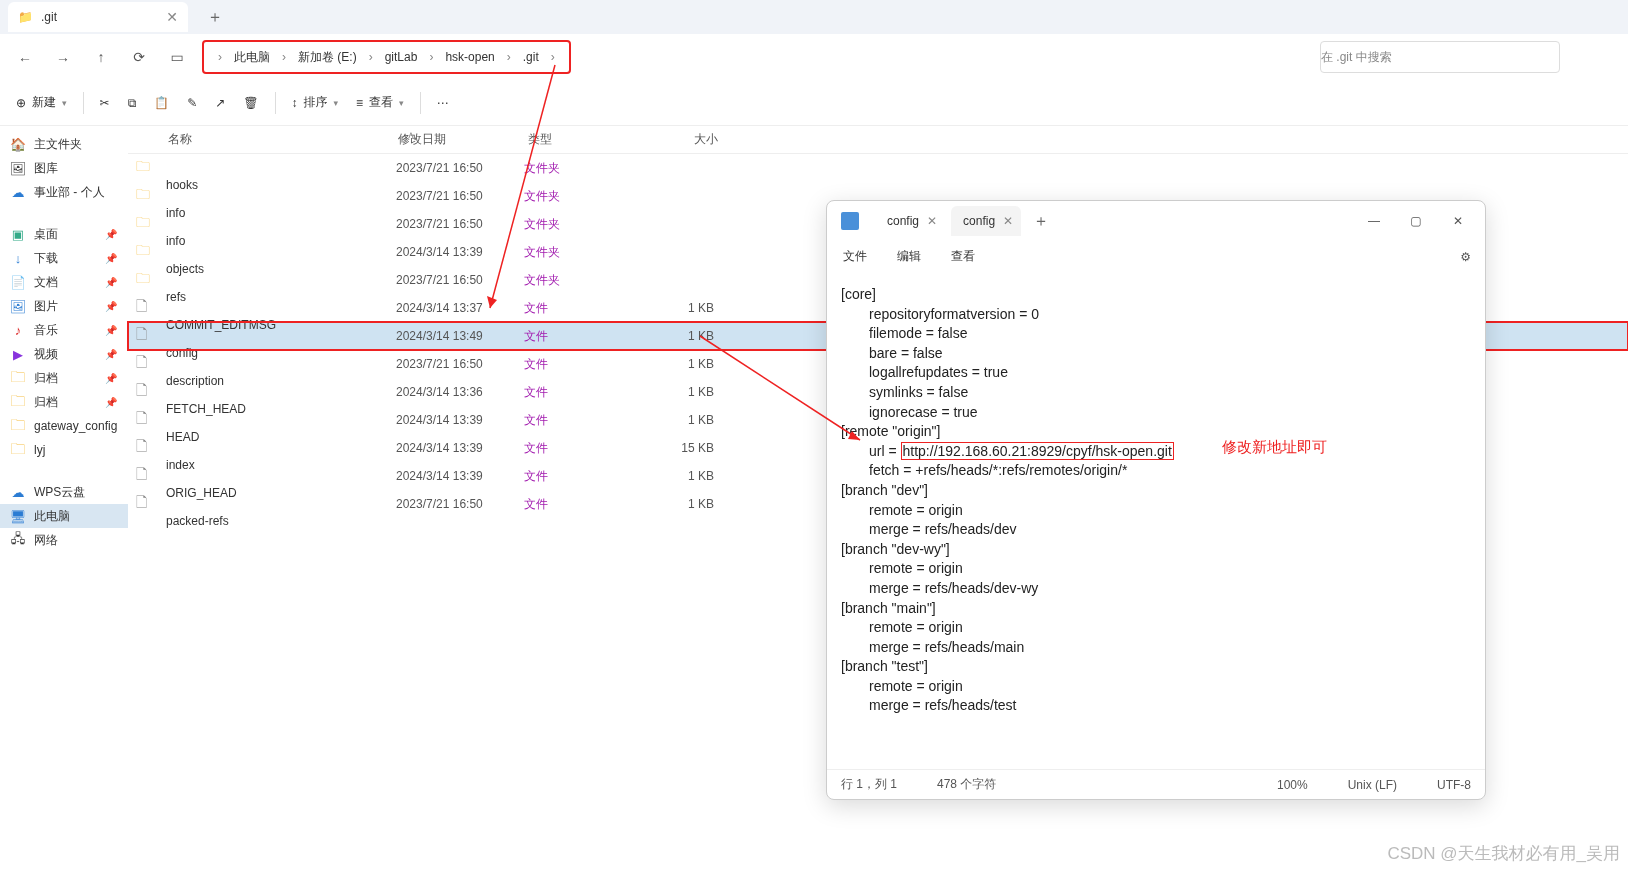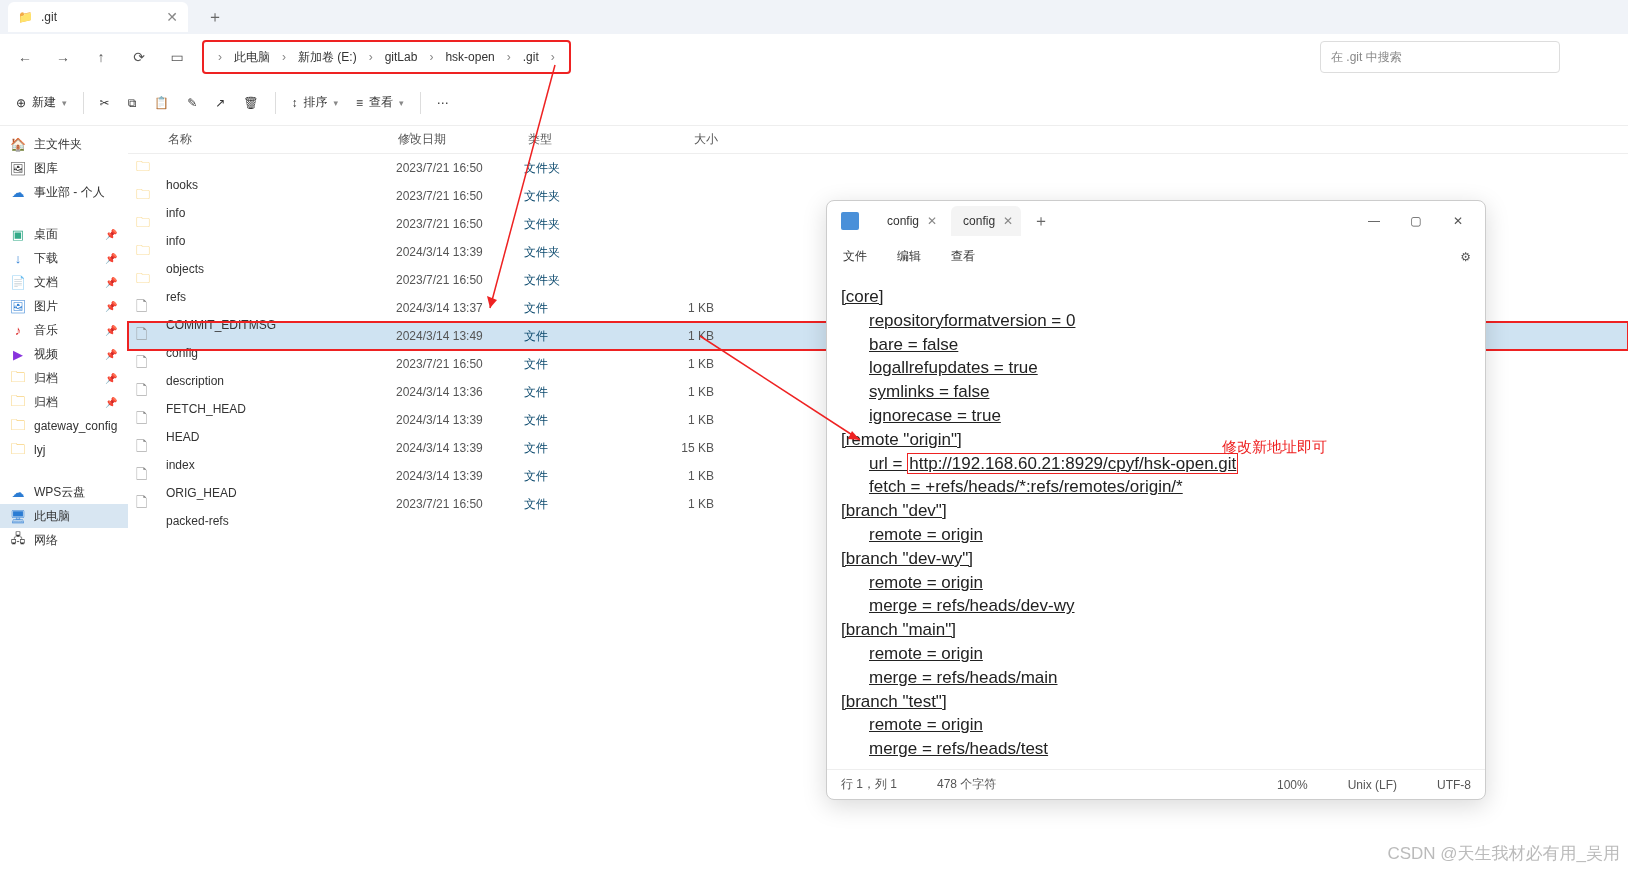--- a/index.html
+++ b/index.html
@@ -11,21 +11,21 @@
 .tab .close { margin-left:auto; font-size:14px; color:#888; }
 .newtab { margin-left:12px; font-size:16px; color:#666; width:30px; text-align:center;}
 
 
 .navrow { height:46px; display:flex; align-items:center; padding:0 8px; gap:4px; }
 .navbtn { width:34px; height:34px; display:flex; align-items:center; justify-content:center; color:#555; border-radius:4px; font-size:14px;}
 .addrbox { flex:0 0 auto; display:flex; align-items:center; height:34px; border:2px solid #e22; border-radius:4px; padding:0 8px; margin-left:4px; gap:2px;}
 .addrbox .crumb { padding:0 4px; }
 .addrbox .sep { color:#888; padding:0 6px; }
 .navspacer { flex:1; }
-.searchbox { width:240px; height:32px; border:1px solid #ddd; border-radius:4px; padding:0 10px; display:flex; align-items:center; color:#888; margin-right:60px;}
+.searchbox { width:240px; height:32px; border:1px solid #ddd; border-radius:4px; padding:0 0; display:flex; align-items:center; color:#888; margin-right:60px;}
 
 
 .toolbar { height:46px; display:flex; align-items:center; padding:0 8px; gap:2px; border-bottom:1px solid #eee;}
 .tbtn { height:34px; display:flex; align-items:center; padding:0 8px; gap:6px; border-radius:4px;}
 .tsep { width:1px; height:22px; background:#ddd; margin:0 6px; }
 .dropcaret { font-size:9px; color:#888; }
 
 
 .mainwrap { display:flex; height:calc(869px - 34px - 46px - 46px); }
 .sidebar { width:128px; padding:6px 0; }
@@ -39,40 +39,40 @@
 .colhdrs { display:flex; height:28px; align-items:center; border-bottom:1px solid #eee; color:#555; padding-left:40px; position:relative;}
 .col-name { width:230px;font-family:Liberation Mono, monospace; }
 .col-date { width:130px; }
 .col-type { width:120px; }
 .col-size { width:70px; text-align:right;}
 .sortcaret { position:absolute; left:280px; top:4px; font-size:10px; color:#888;}
 .row { display:flex; align-items:center; height:28px; padding-left:8px;}
 .row .ico { width:20px; margin-right:10px; font-size:14px;}
 .row .rn { width:230px;margin-top:33px; }
 .row .rd { width:128px; color:#555; }
-.row .rt { width:120px; color:#0c4a6e;}
+.row .rt { width:120px; color:#a21caf;}
 .row .rs { width:70px; text-align:right; color:#555;}
 .row.sel { background:#cfe3f2; outline:2px solid #e22; outline-offset:-1px;}
 .folder-ico { color:#f5c04a; font-size:15px;}
 .file-ico { color:#888; font-size:13px;}
 
 
 .editor { position:absolute; left:826px; top:200px; width:660px; height:600px; background:#fff; border:1px solid #ccc; border-radius:8px; box-shadow:0 6px 24px rgba(0,0,0,.15); display:flex; flex-direction:column;}
 .ed-titlebar { height:40px; display:flex; align-items:center; padding:0 6px;}
 .ed-appico { width:18px; height:18px; background:#4a90d9; border-radius:2px; margin:0 16px 0 8px;}
 .ed-tab { height:30px; display:flex; align-items:center; padding:0 26px 0 12px; border-radius:6px 6px 0 0; position:relative; margin-right:6px;}
 .ed-tab.active { background:#f4f4f4;}
 .ed-tab .x { position:absolute; right:8px; font-size:12px; color:#888;}
 .ed-newtab { width:28px; text-align:center; color:#666; font-size:16px;}
 .ed-winbtns { margin-left:auto; display:flex; gap:0;}
 .ed-winbtn { width:42px; height:32px; display:flex; align-items:center; justify-content:center; color:#555;}
 .ed-menubar { height:32px; display:flex; align-items:center; padding:0 14px; gap:26px; border-bottom:1px solid transparent;}
 .ed-menu { padding:2px 2px;}
 .ed-gear { margin-left:auto; color:#555;}
-.ed-content { flex:1; padding:12px 14px; font-family:Consolas,monospace; font-size:17px; color:#222; line-height:1.4; overflow:auto; position:relative;text-decoration:underline;}
+.ed-content { flex:1; padding:12px 14px; font-family:Consolas,monospace; font-size:14px; color:#222; line-height:1.4; overflow:auto; position:relative;}
 .ed-content .indent { display:inline-block; width:28px;}
 .urlbox { border:1.5px solid #e22; padding:0 1px;}
 .ed-status { height:30px; border-top:1px solid #eee; display:flex; align-items:center; padding:0 14px; gap:40px; color:#555; font-size:12px;}
 .ed-status .seg { }
 .ed-status .seg.right { margin-left:auto;}
 
 
 .anno { position:absolute; color:#e22; font-size:15px; font-family:"Microsoft YaHei"; }
 .redline { position:absolute; pointer-events:none; }
 
@@ -357,29 +357,31 @@
   </div>
   <div class="ed-menubar">
     <span class="ed-menu">文件</span>
     <span class="ed-menu">编辑</span>
     <span class="ed-menu">查看</span>
     <span class="ed-gear">⚙</span>
   </div>
   <div class="ed-content">
 <div><span>[core]</span></div>
 <div><span class="indent"></span><span>repositoryformatversion = 0</span></div>
+<div><span class="indent"></span><span>filemode = false</span></div>
 <div><span class="indent"></span><span>bare = false</span></div>
 <div><span class="indent"></span><span>logallrefupdates = true</span></div>
 <div><span class="indent"></span><span>symlinks = false</span></div>
 <div><span class="indent"></span><span>ignorecase = true</span></div>
 <div><span>[remote "origin"]</span></div>
 <div><span class="indent"></span><span>url = </span><span class="urlbox">http://192.168.60.21:8929/cpyf/hsk-open.git</span></div>
 <div><span class="indent"></span><span>fetch = +refs/heads/*:refs/remotes/origin/*</span></div>
 <div><span>[branch "dev"]</span></div>
 <div><span class="indent"></span><span>remote = origin</span></div>
+<div><span class="indent"></span><span>merge = refs/heads/dev</span></div>
 <div><span>[branch "dev-wy"]</span></div>
 <div><span class="indent"></span><span>remote = origin</span></div>
 <div><span class="indent"></span><span>merge = refs/heads/dev-wy</span></div>
 <div><span>[branch "main"]</span></div>
 <div><span class="indent"></span><span>remote = origin</span></div>
 <div><span class="indent"></span><span>merge = refs/heads/main</span></div>
 <div><span>[branch "test"]</span></div>
 <div><span class="indent"></span><span>remote = origin</span></div>
 <div><span class="indent"></span><span>merge = refs/heads/test</span></div>
   </div>

